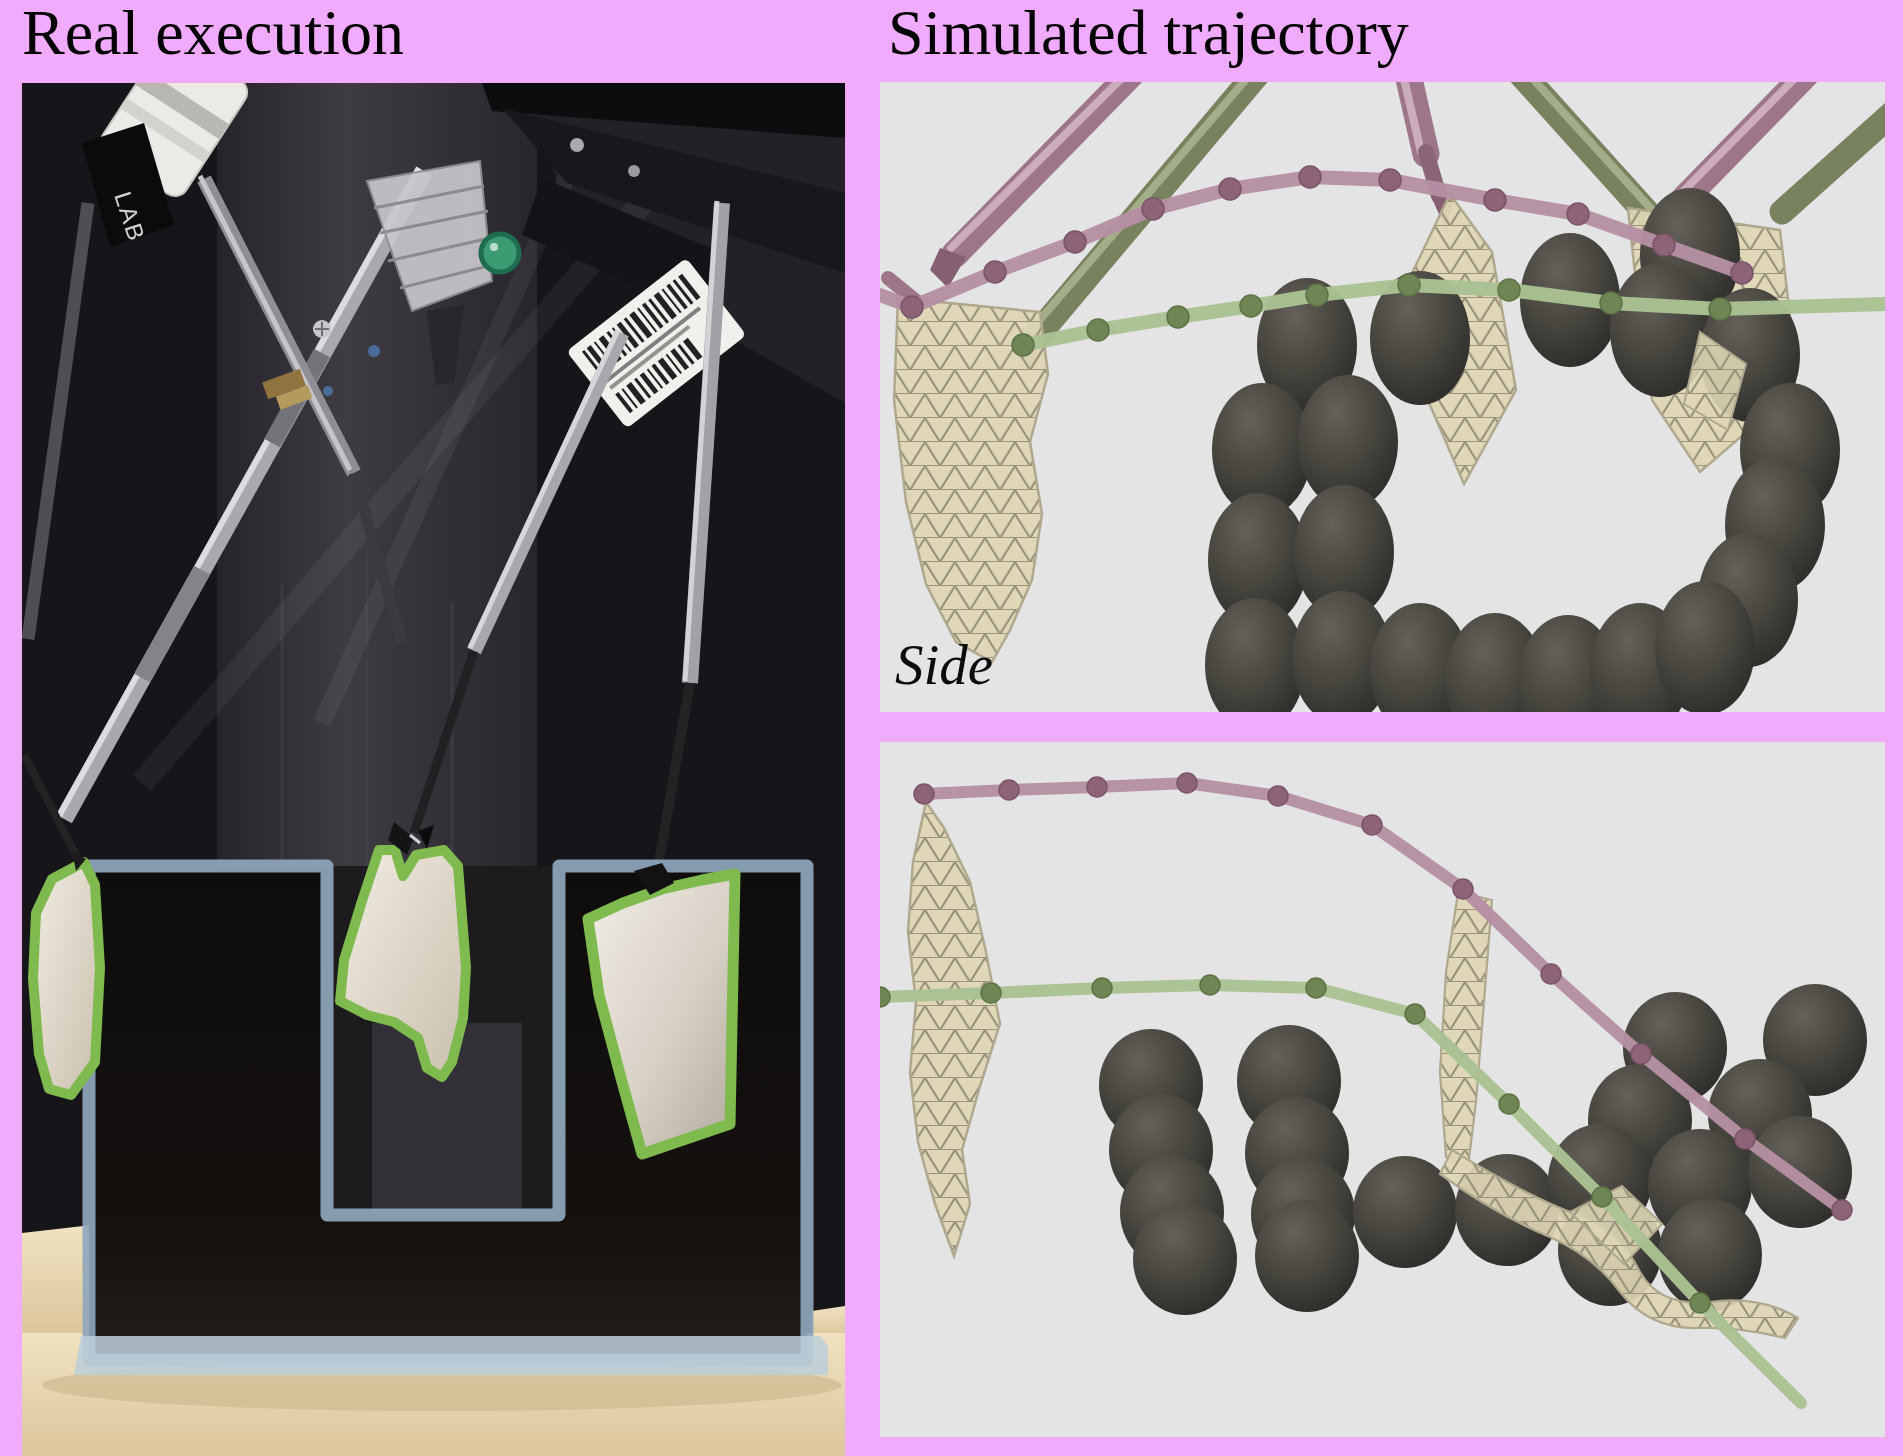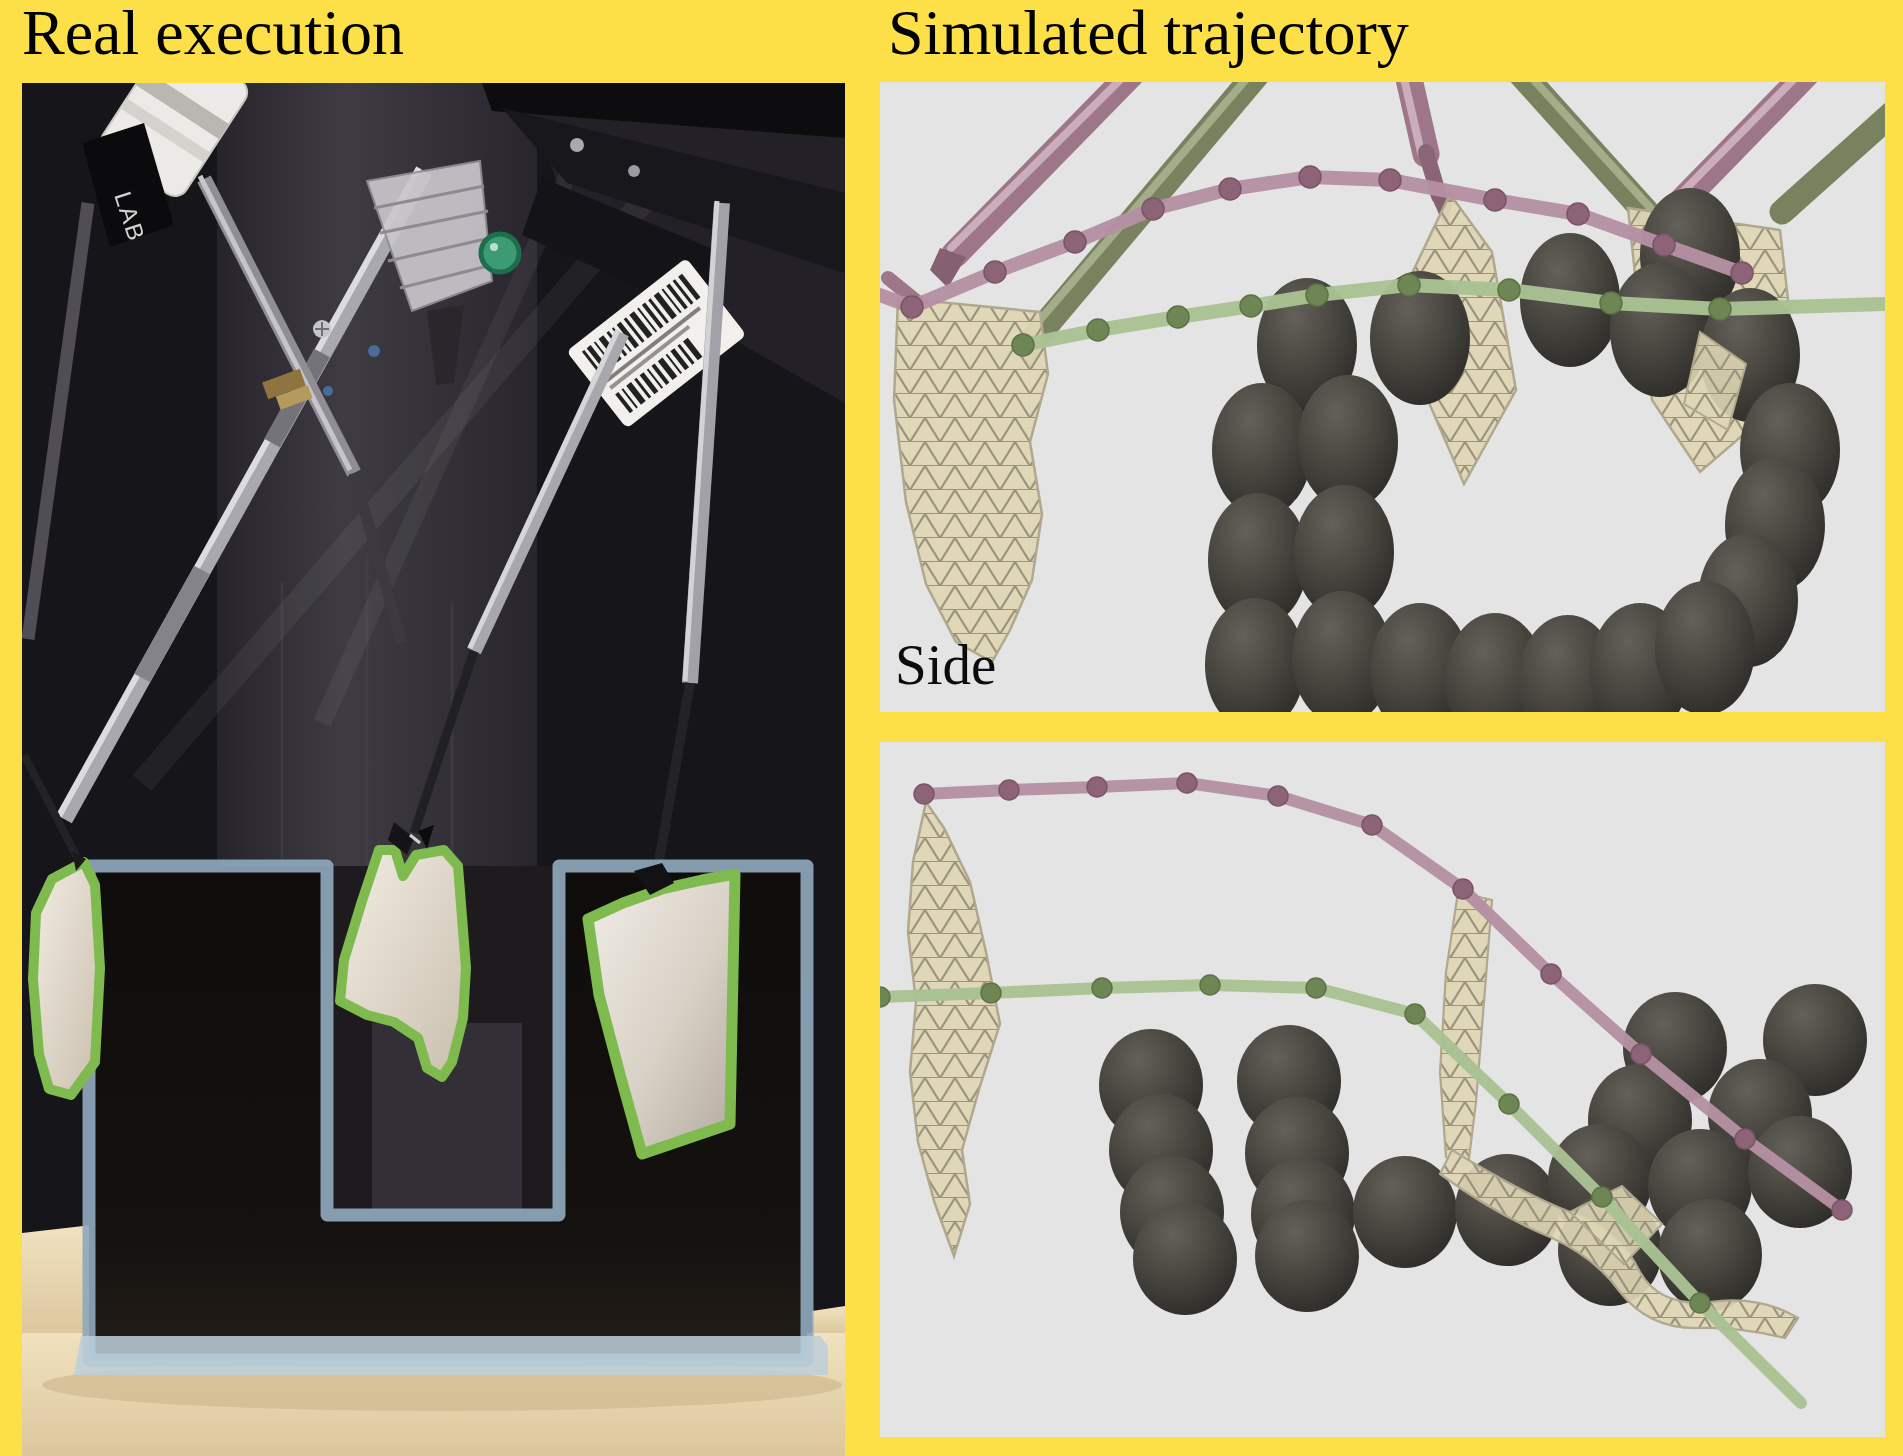--- a/index.html
+++ b/index.html
@@ -1,26 +1,26 @@
 <!DOCTYPE html>
 <html><head>
 <meta charset="utf-8">
 <style>
   html,body{margin:0;padding:0;background:#ffffff;}
-  .canvas{position:relative;width:1903px;height:1456px;background:#fde047;overflow:hidden;
+  .canvas{position:relative;width:1903px;height:1456px;background:#f0abfc;overflow:hidden;
           font-family:"Liberation Serif","DejaVu Serif",serif;}
   .fig-title{position:absolute;top:-4px;font-size:64px;color:#000;white-space:nowrap;letter-spacing:0px;}
   #title-left{left:22px;}
   #title-right{left:888px;}
   .photo-panel{position:absolute;left:22px;top:83px;width:823px;height:1373px;background:#141317;}
   .sim-panel{position:absolute;left:880px;width:1005px;background:#e5e4e5;}
   #side-panel{top:82px;height:630px;}
   #topdown-panel{top:742px;height:695px;}
   .sim-panel svg, .photo-panel svg{position:absolute;left:0;top:0;}
-  .panel-label{position:absolute;font-size:57px;color:#0c0c0c;white-space:nowrap;}
+  .panel-label{position:absolute;font-size:57px;color:#0c0c0c;white-space:nowrap;font-style:italic;}
   #side-label{left:15px;top:550px;}
   #topdown-label{left:10px;top:612px;}
 </style>
 </head>
 <body>
 
 <div class="canvas">
 
   <svg width="0" height="0" style="position:absolute">
     <defs>

